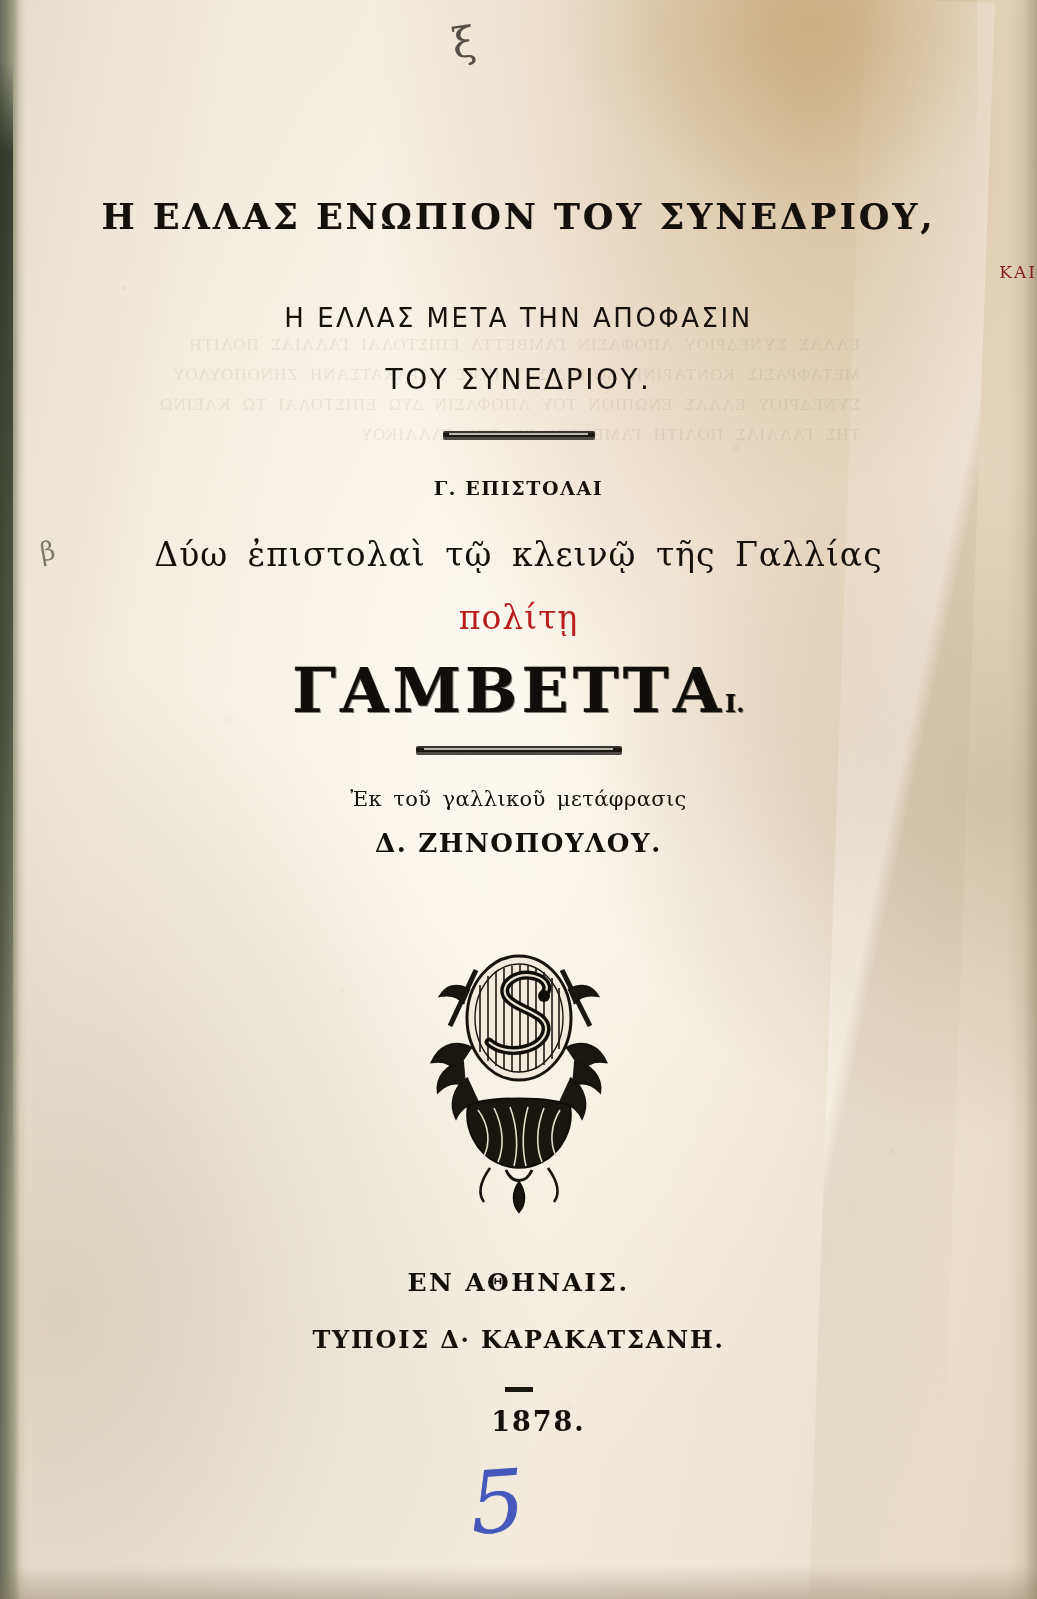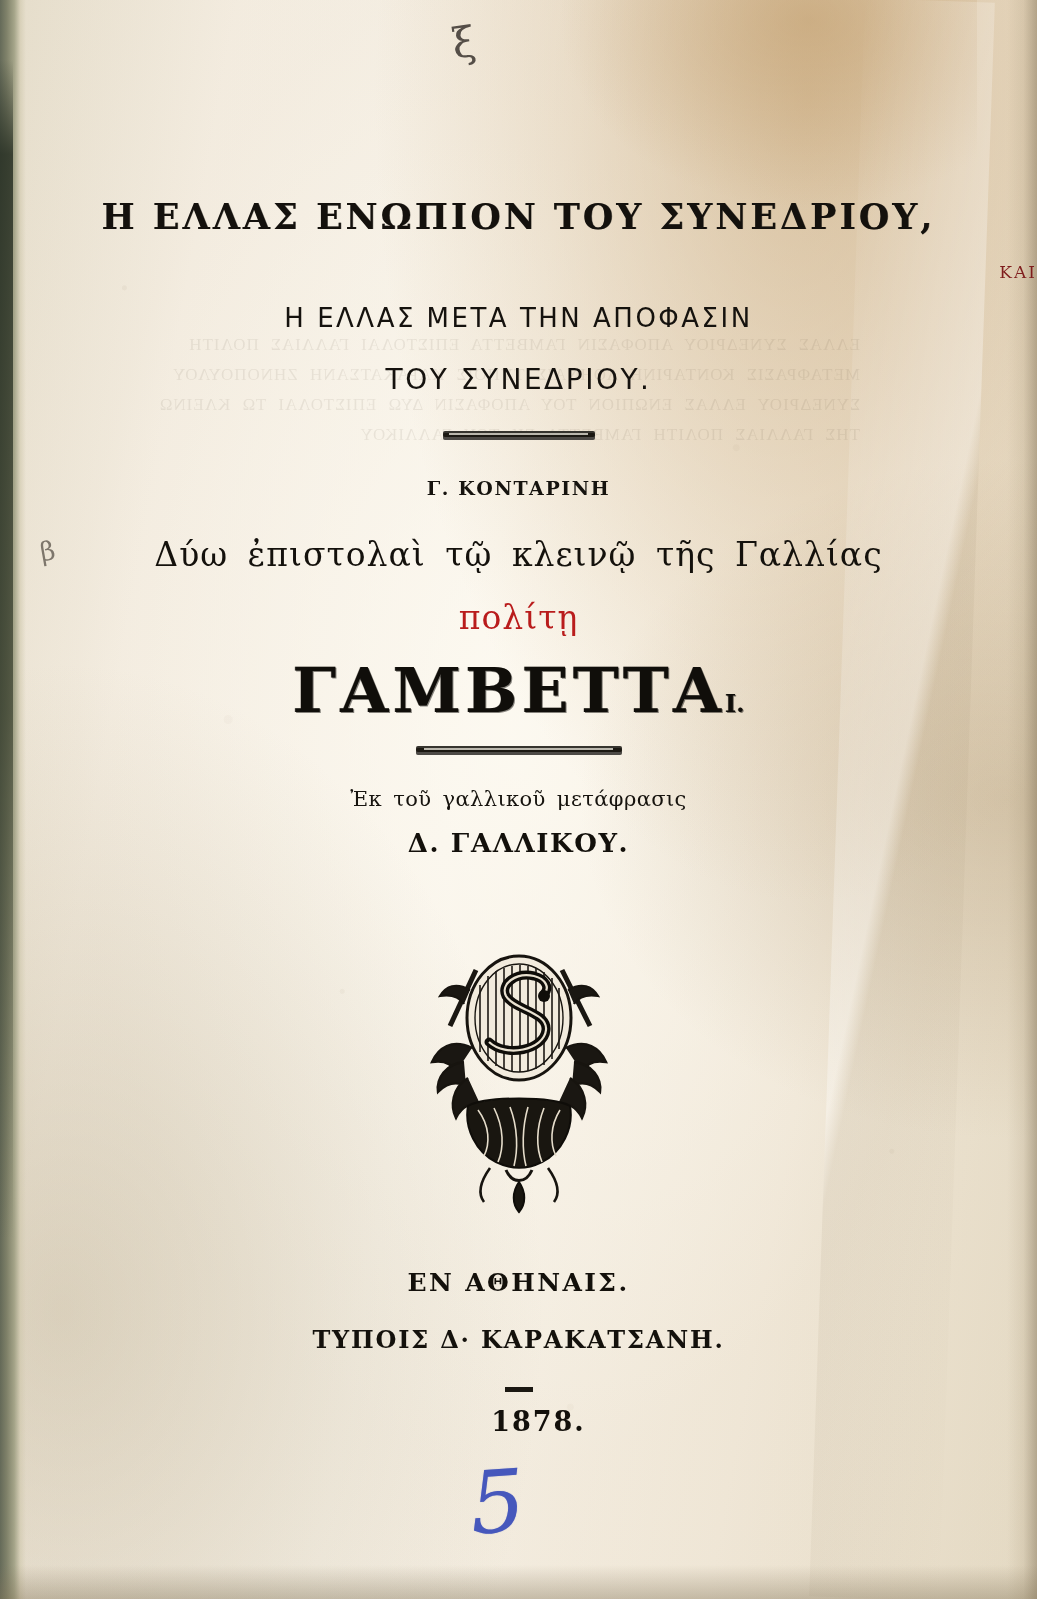--- a/index.html
+++ b/index.html
@@ -336,30 +336,30 @@
     <div class="mark-top">ξ</div>
     <div class="mark-left">β</div>
 
     <div class="t-main">Η ΕΛΛΑΣ ΕΝΩΠΙΟΝ ΤΟΥ ΣΥΝΕΔΡΙΟΥ,</div>
     <div class="t-kai">ΚΑΙ</div>
     <div class="t-sub1">Η ΕΛΛΑΣ ΜΕΤΑ ΤΗΝ ΑΠΟΦΑΣΙΝ</div>
     <div class="t-sub2">ΤΟΥ ΣΥΝΕΔΡΙΟΥ.</div>
 
     <div class="rule rule-1"></div>
 
-    <div class="t-author">Γ. ΚΟΝΤΑΡΙΝΗ</div>
+    <div class="t-author">Γ. ΕΠΙΣΤΟΛΑΙ</div>
     <div class="t-greekline1">Δύω ἐπιστολαὶ τῷ κλεινῷ τῆς Γαλλίας</div>
     <div class="t-greekline2">πολίτῃ</div>
 
     <div class="t-gambetta"><span>ΓΑΜΒΕΤΤΑ</span><span class="sm">Ι.</span></div>
 
     <div class="rule rule-2"></div>
 
     <div class="t-trans1">Ἐκ τοῦ γαλλικοῦ μετάφρασις</div>
-    <div class="t-trans2">Δ. ΓΑΛΛΙΚΟΥ.</div>
+    <div class="t-trans2">Δ. ΖΗΝΟΠΟΥΛΟΥ.</div>
 
     <div class="ornament">
       <svg viewBox="0 0 250 300" xmlns="http://www.w3.org/2000/svg">
         <g stroke="#17140f" fill="none" stroke-width="2">
 
           <ellipse cx="125" cy="88" rx="52" ry="62" fill="#f2ebdd" stroke-width="3"></ellipse>
           <ellipse cx="125" cy="88" rx="44" ry="54" stroke-width="1.4"></ellipse>
           <g stroke-width="1.6" stroke="#1c1814">
             <line x1="86" y1="55" x2="86" y2="122"></line>
             <line x1="94" y1="46" x2="94" y2="131"></line>

